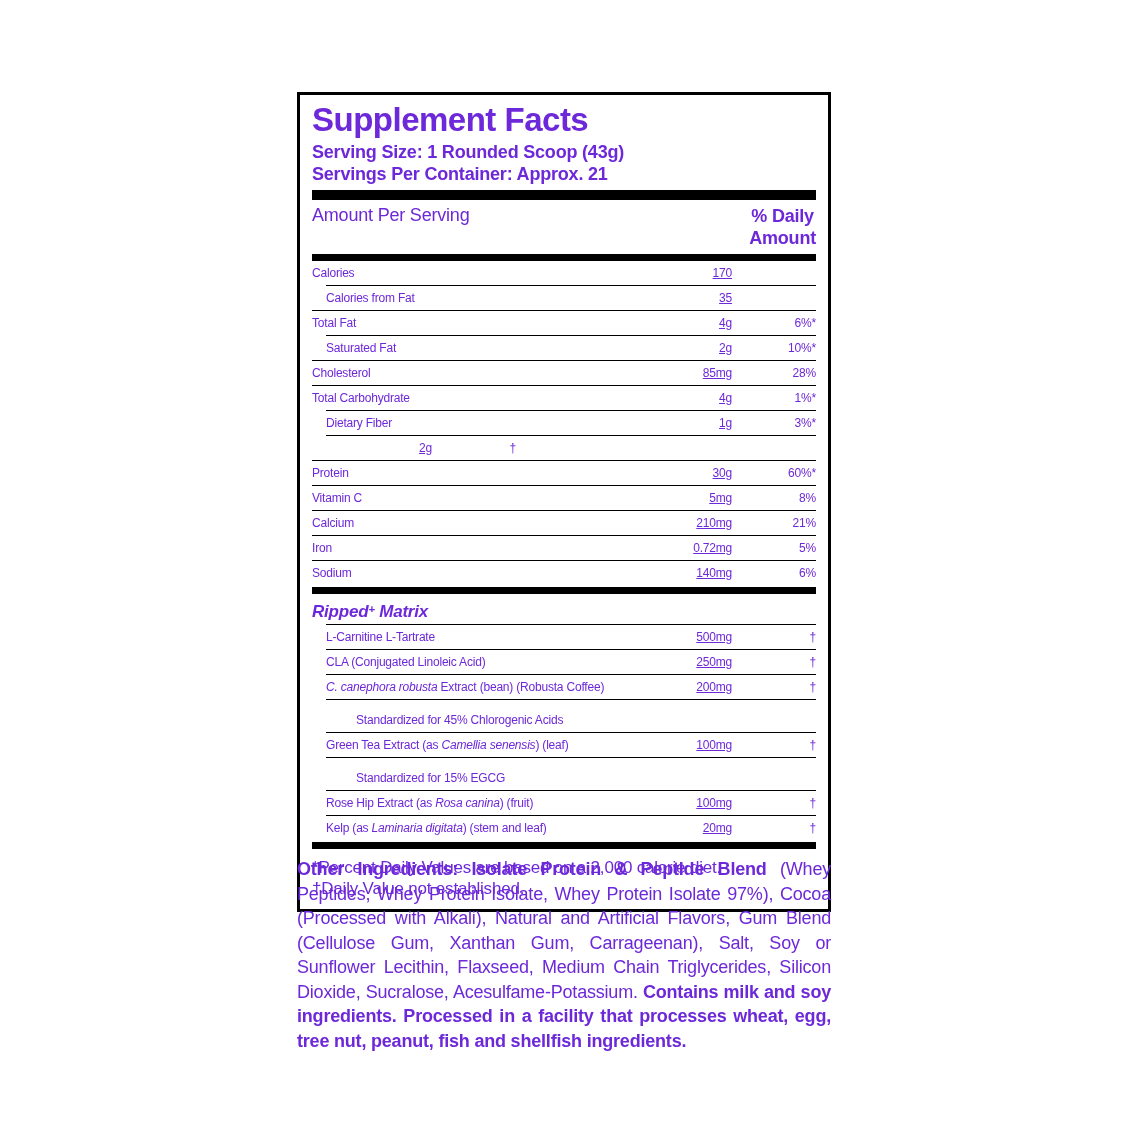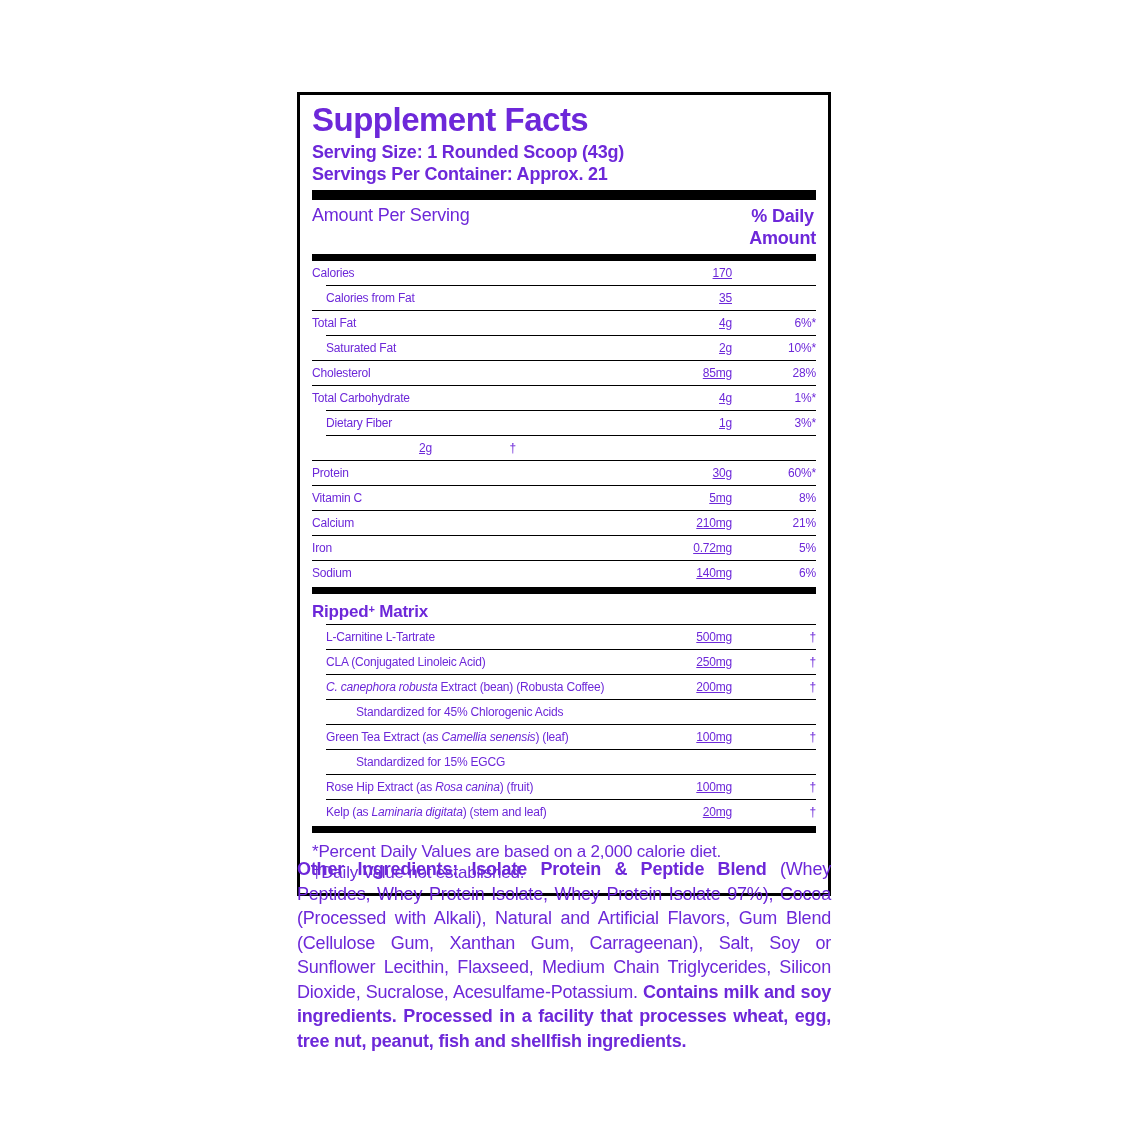--- a/index.html
+++ b/index.html
@@ -56,29 +56,30 @@
     display:flex;
     align-items:baseline;
     font-size:12px;
     letter-spacing:-0.2px;
     line-height:22px;
     padding:1px 0 1px 0;
     min-height:22px;
   }
   .nrow .lbl{flex:1;}
   .nrow.ind1 .lbl{padding-left:14px;}
-  .nrow.ind2 .lbl{padding-left:44px;}
+  .nrow.ind2 .lbl{padding-left:44px;margin-top:8px;}
   .nrow .amt{width:120px;text-align:right;white-space:nowrap;text-decoration:underline;}
   .nrow .dv{width:84px;text-align:right;white-space:nowrap;}
   .sectrow{
     font-size:17px;
     font-weight:700;
     letter-spacing:-0.2px;
     line-height:22px;
     padding:2px 0 1px 0;
+    font-style:italic;
   }
   .sectrow sup{font-size:11px;vertical-align:4px;}
   .ital{font-style:italic;}
   .footnotes{
     font-size:17px;
     line-height:21px;
     letter-spacing:-0.2px;
     padding-top:6px;
   }
   .other{

